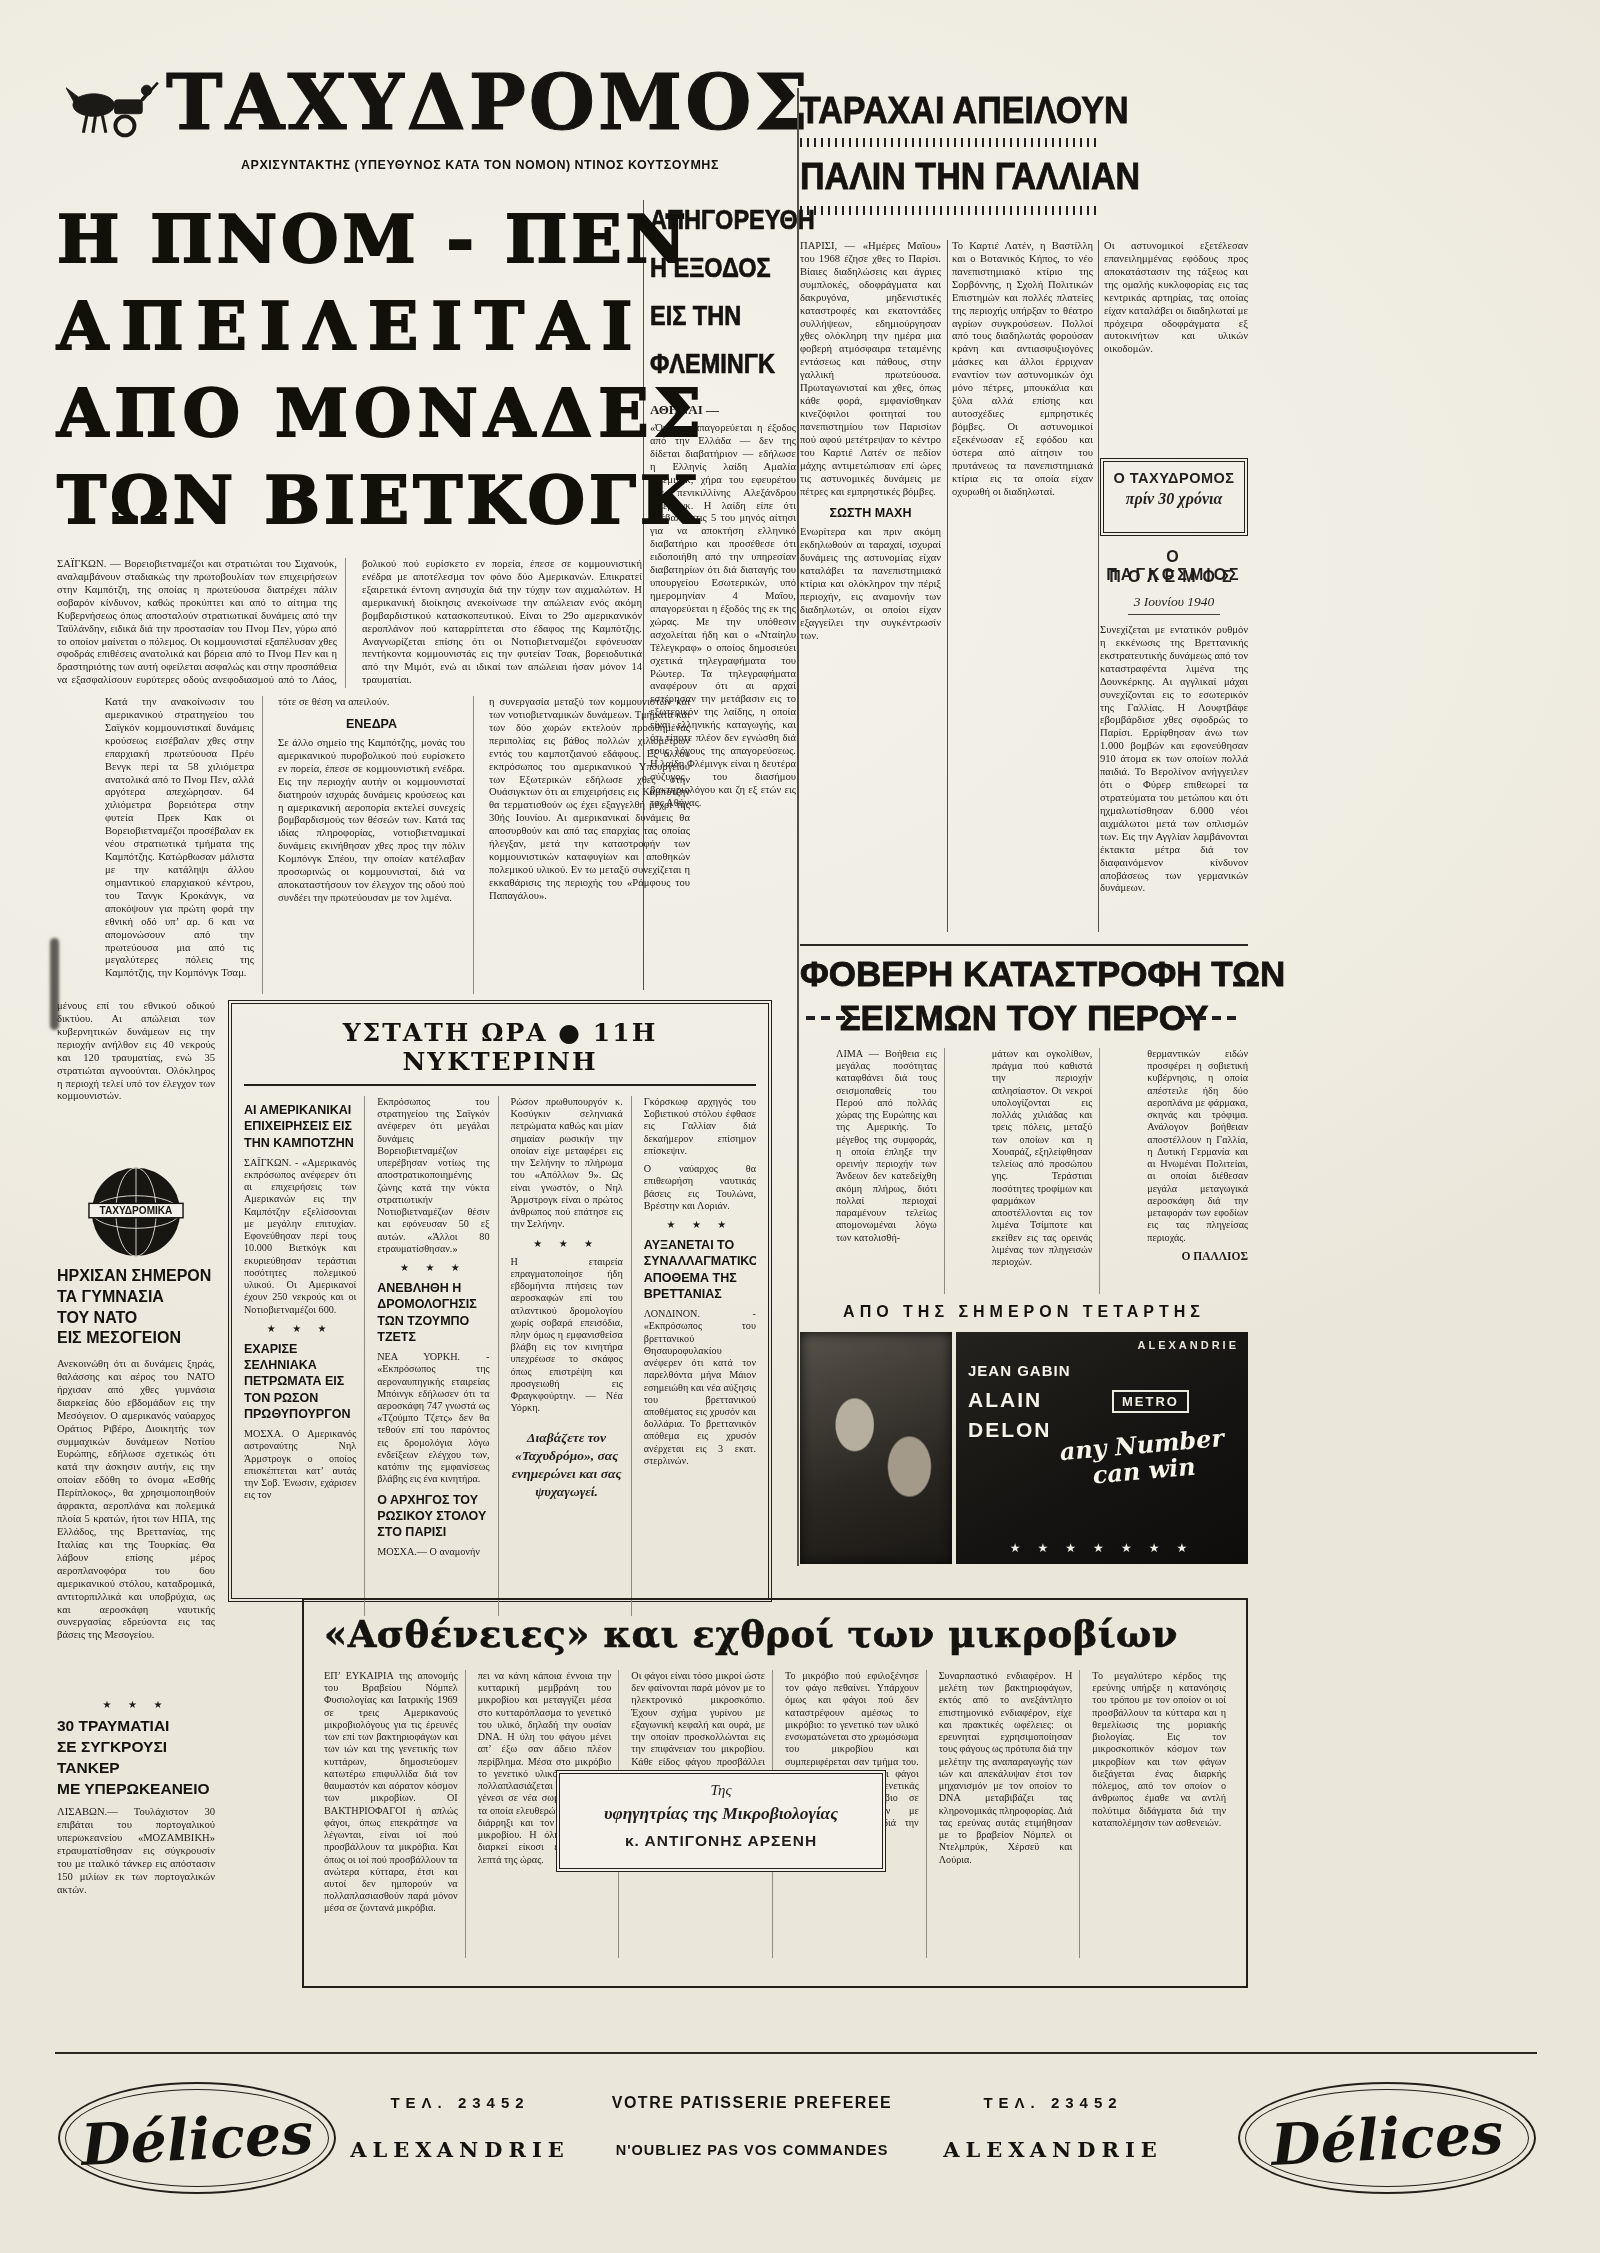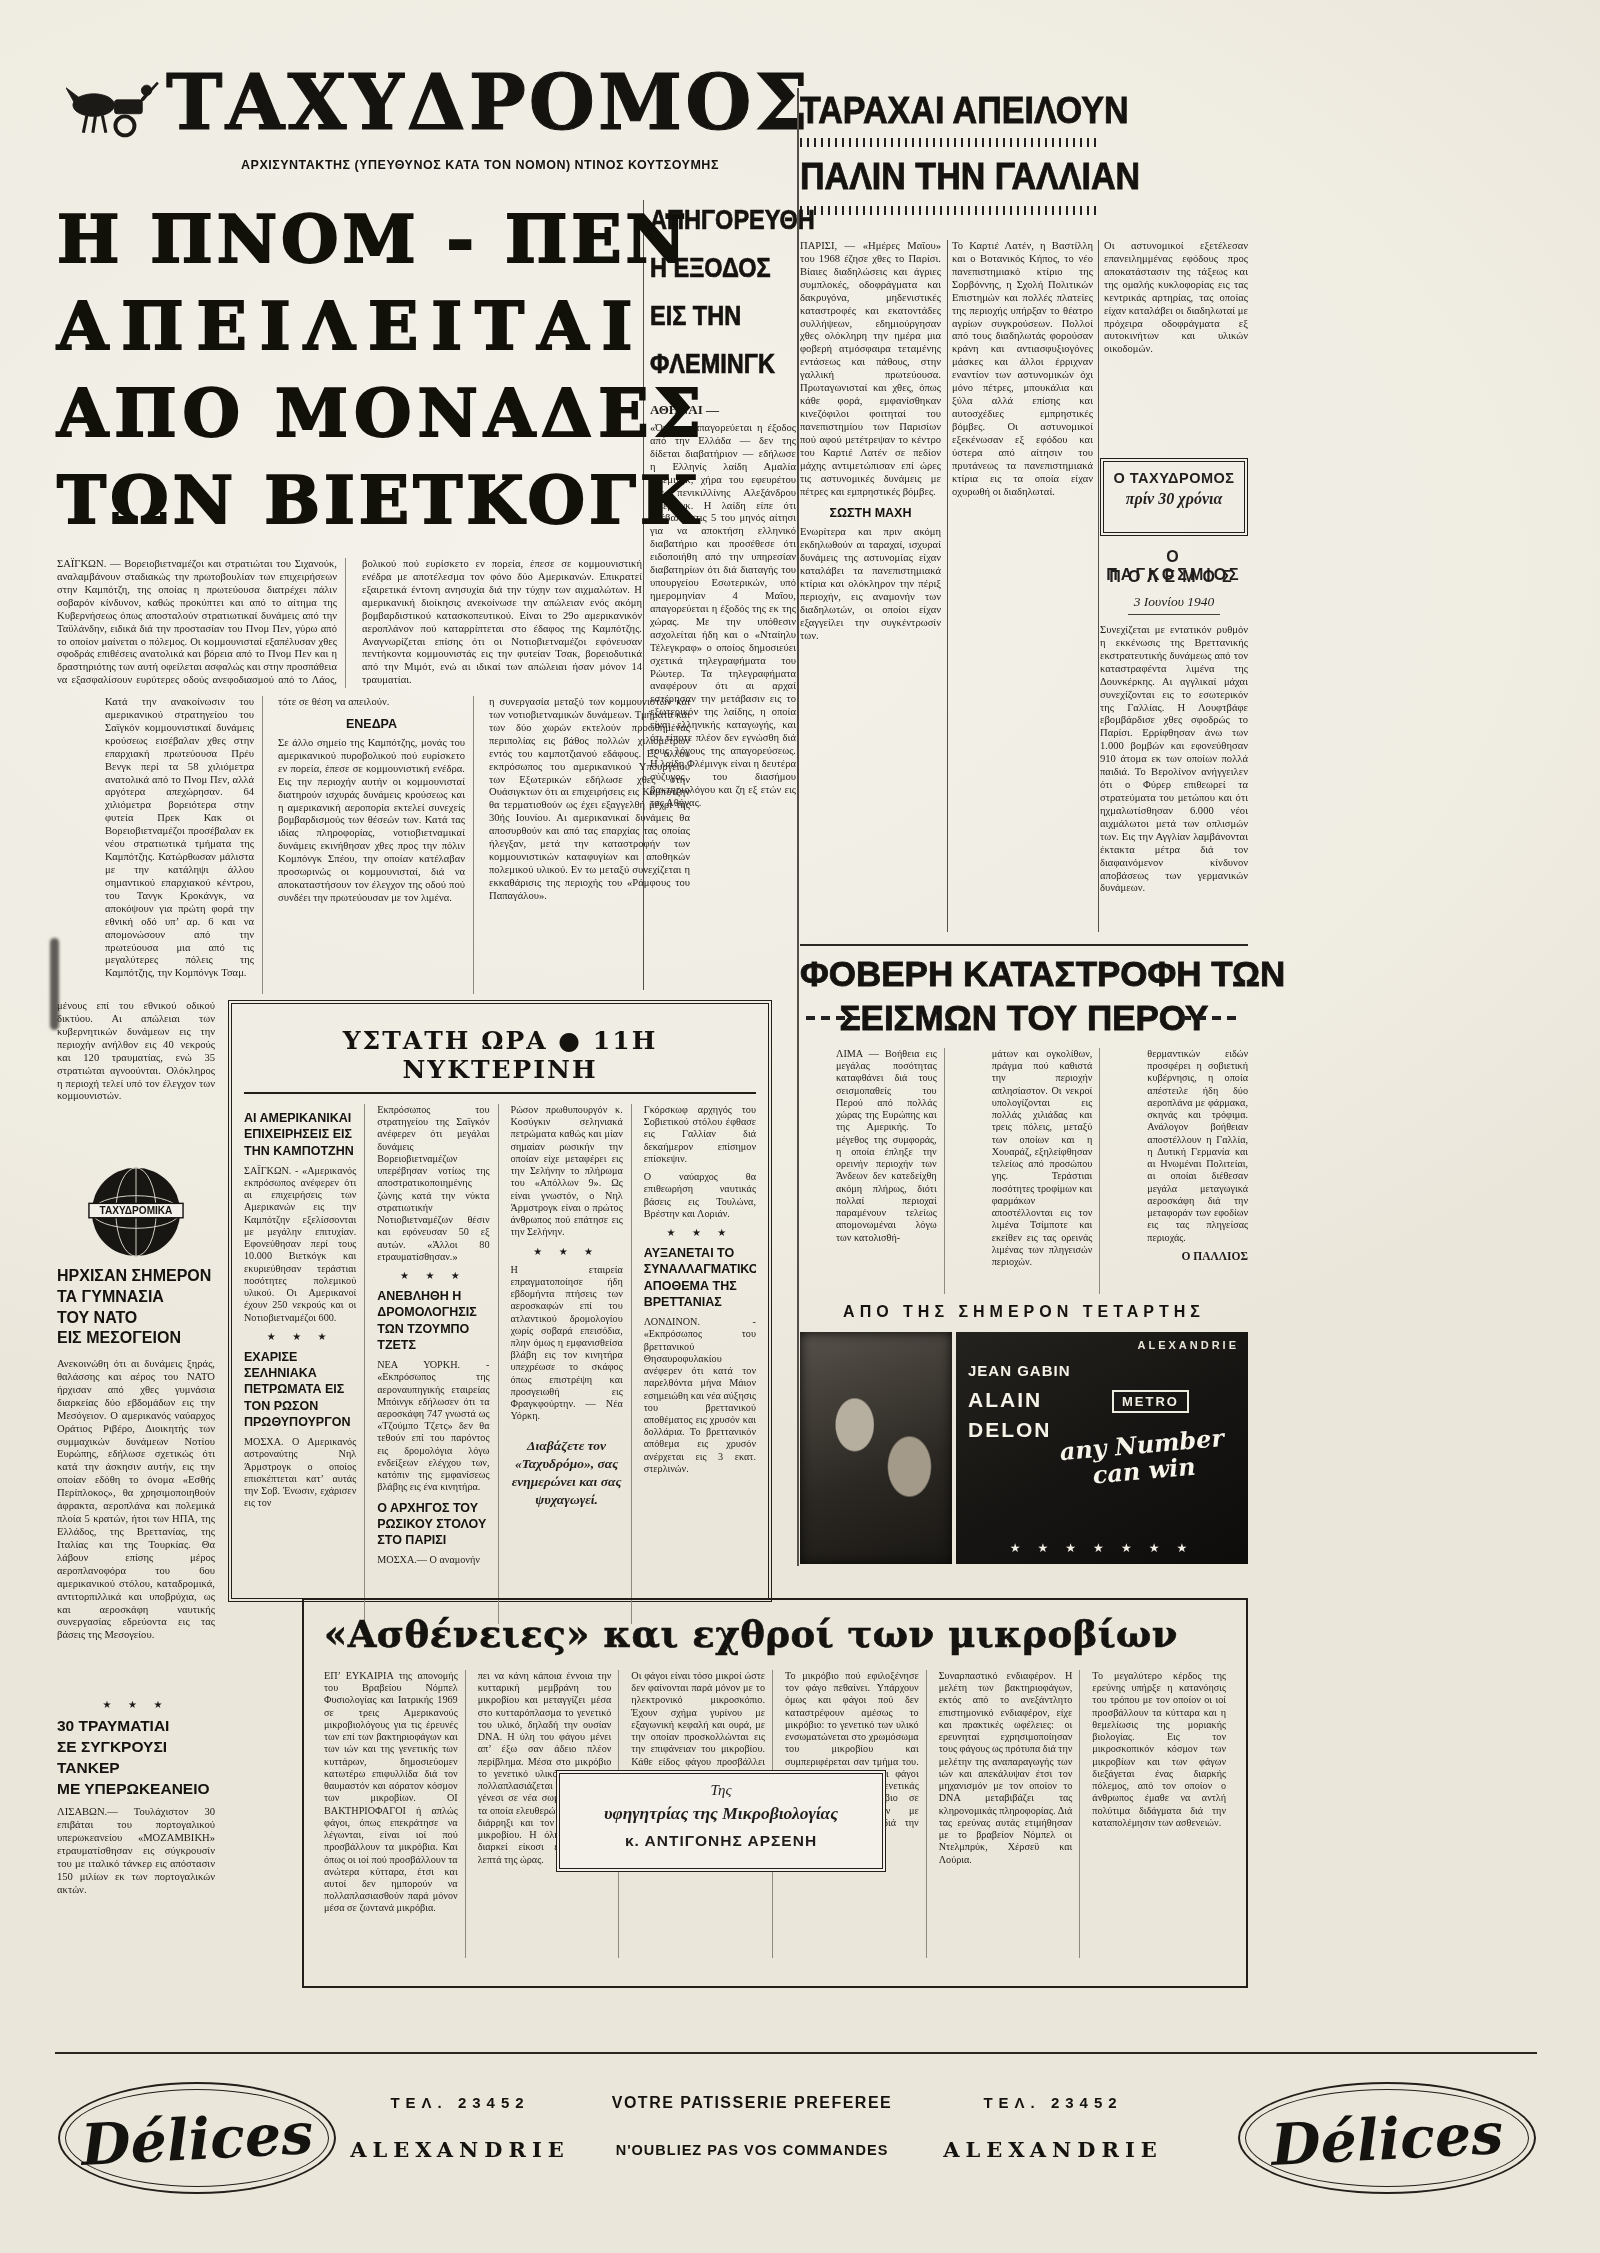--- a/index.html
+++ b/index.html
@@ -78,21 +78,21 @@
 
   
   #globe{left:88px;top:1164px;width:96px;height:96px;}
   #nato-head{left:57px;top:1266px;width:168px;font-family:"Liberation Sans",sans-serif;font-weight:bold;font-size:16px;line-height:1.3;color:#14130f;}
   #nato-body{left:57px;top:1358px;width:158px;height:328px;overflow:hidden;}
   #rail-stars{left:57px;top:1692px;width:158px;}
   #tanker-head{left:57px;top:1716px;width:168px;font-family:"Liberation Sans",sans-serif;font-weight:bold;font-size:15.5px;line-height:1.35;color:#14130f;}
   #tanker-body{left:57px;top:1806px;width:158px;height:160px;overflow:hidden;}
 
   
-  #ustati{left:228px;top:1000px;width:544px;height:602px;border:4px double #221f1b;padding:22px 12px;}
+  #ustati{left:228px;top:1000px;width:544px;height:602px;border:4px double #221f1b;padding:14px 12px;}
   #ustati-header{text-align:center;font-family:"DejaVu Serif",serif;font-weight:bold;font-size:25px;letter-spacing:2px;
       border-bottom:2px solid #221f1b;padding-bottom:8px;color:#14130f;}
   #ustati-cols{display:flex;gap:12px;margin-top:10px;height:520px;overflow:hidden;}
   #ustati-cols .uc{flex:1;overflow:hidden;}
   .bhead{font-family:"Liberation Sans",sans-serif;font-weight:bold;font-size:12.5px;text-align:left;line-height:1.3;margin:6px 0;color:#14130f;}
   .promo{font-weight:bold;font-style:italic;font-size:13.5px;text-align:center;margin-top:14px;line-height:1.35;}
 
   
   #peru-rule{left:800px;top:944px;width:448px;}
   .peru-h{position:absolute;left:800px;width:448px;text-align:center;font-family:"Liberation Sans",sans-serif;font-weight:bold;

